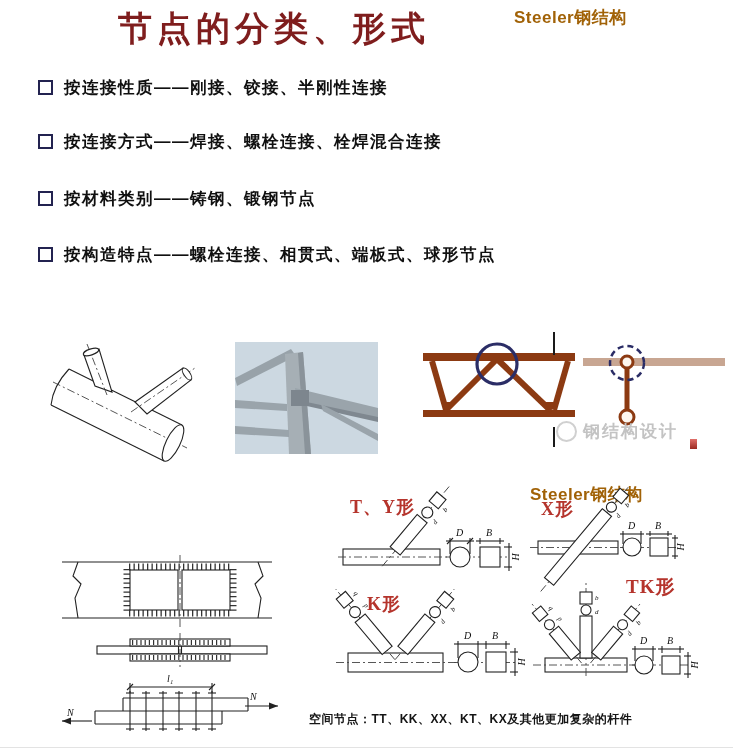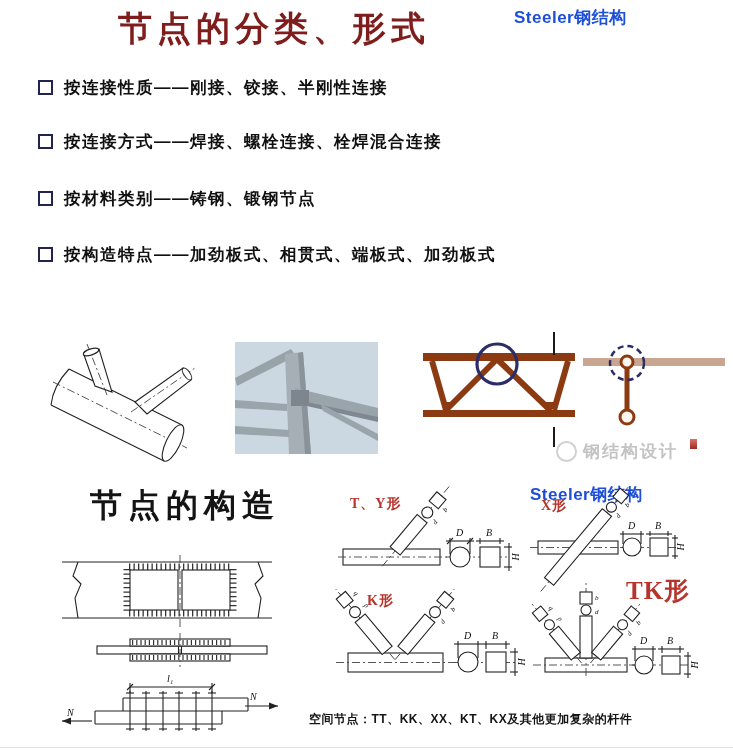--- a/index.html
+++ b/index.html
@@ -2,42 +2,42 @@
 <html><head>
 <meta charset="utf-8">
 <style>
   html,body { margin:0; padding:0; background:#ffffff; }
   .canvas { position:relative; width:733px; height:750px; background:#fff; overflow:hidden;
             font-family:"Liberation Sans", sans-serif; }
 
   
   .title1 { position:absolute; left:118px; top:6px; font-family:"Liberation Serif", serif;
             font-size:34px; font-weight:700; letter-spacing:5px; color:#7f1d1d; white-space:nowrap; }
-  .wm { position:absolute; color:#1d4ed8; font-size:17px; font-weight:600; letter-spacing:0.5px; white-space:nowrap; }
+  .wm { position:absolute; color:#a16207; font-size:17px; font-weight:600; letter-spacing:0.5px; white-space:nowrap; }
   .wm1 { left:514px; top:6px; }
   .wm2 { left:530px; top:483px; }
   .bullet { position:absolute; left:38px; display:flex; align-items:flex-start; gap:11px;
             font-family:Liberation Sans, sans-serif; font-size:16.5px; font-weight:700;
             color:#101010; letter-spacing:1.5px; white-space:nowrap; }
   .bullet .sq { width:11px; height:11px; border:2px solid #232350; margin-top:3px; flex:none; }
   .b0{top:77px}.b1{top:131px}.b2{top:188px}.b3{top:244px}.b4{top:298px}
 
   .design-wm { position:absolute; left:556px; top:420px; display:flex; gap:6px; align-items:center;
-               color:#c3c3c3; font-size:17px; font-weight:700; letter-spacing:2px; white-space:nowrap;margin-top:20px; }
+               color:#c3c3c3; font-size:17px; font-weight:700; letter-spacing:2px; white-space:nowrap; }
   .design-wm .logo { width:17px; height:17px; border:2px solid #d0d0d0; border-radius:50%; flex:none; }
   .red-mark { position:absolute; left:690px; top:439px; width:7px; height:10px;
               background:linear-gradient(180deg,#e0706a,#9c2a22); }
 
   
   .title2 { position:absolute; left:90px; top:484px; font-family:"Liberation Serif", serif;
             font-size:32px; font-weight:700; letter-spacing:6px; color:#141414; white-space:nowrap; }
   .joint-label { position:absolute; color:#b5342c; font-family:"Liberation Serif", serif;
-                 font-weight:700; font-size:14px; letter-spacing:1px; white-space:nowrap; }
+                 font-weight:700; font-size:18px; letter-spacing:1px; white-space:nowrap; }
   .lbl-ty{left:350px; top:495px;} .lbl-x{left:541px; top:497px;}
-  .lbl-k{left:367px; top:592px;}  .lbl-tk{left:626px; top:574px; font-size:25px;}
+  .lbl-k{left:367px; top:592px;}  .lbl-tk{left:626px; top:574px; font-size:19px;}
   .note { position:absolute; left:309px; top:711px; font-size:12px; font-weight:700;
           color:#151515; letter-spacing:0.5px; white-space:nowrap; }
   .bottom-line { position:absolute; left:0; top:747px; width:733px; height:1px; background:#e3e3e3; }
 
   svg { position:absolute; }
   .ln   { stroke:#222; stroke-width:1.1; fill:none; }
   .fill { fill:#fff; stroke:#222; stroke-width:1.1; }
   .cl   { stroke:#444; stroke-width:0.9; stroke-dasharray:8 3 2 3; fill:none; }
   .fringe { stroke:#333; stroke-width:7; stroke-dasharray:1.3 3.2; fill:none; }
   .fringe-s { stroke:#333; stroke-width:5; stroke-dasharray:1.2 3; fill:none; }
@@ -60,21 +60,21 @@
   <div class="bullet b2">
     <span class="sq"></span>
     <span>按材料类别——铸钢、锻钢节点</span>
   </div>
   <div class="bullet b1">
     <span class="sq"></span>
     <span>按连接方式——焊接、螺栓连接、栓焊混合连接</span>
   </div>
   <div class="bullet b3">
     <span class="sq"></span>
-    <span>按构造特点——加劲板式、相贯式、端板式、加劲板式</span>
+    <span>按构造特点——螺栓连接、相贯式、端板式、球形节点</span>
   </div>
 
   <svg style="left:35px; top:340px;" width="195" height="122" viewBox="0 0 195 122">
     <g>
       <line class="cl" x1="18" y1="42" x2="152" y2="108"></line>
       <line class="ln" x1="34" y1="29" x2="147" y2="85"></line>
       <line class="ln" x1="16" y1="65" x2="129" y2="121"></line>
       <path class="ln" d="M34,29 Q18,46 16,65"></path>
       <g transform="translate(138,103) rotate(116)">
           <ellipse class="fill" rx="20" ry="7"></ellipse>
@@ -133,21 +133,20 @@
       <circle cx="207" cy="33" r="17" fill="none" stroke="#2b2d66" stroke-width="2.5" stroke-dasharray="6 4"></circle>
     </g>
   </svg>
 
   <div class="design-wm">
     <span class="logo"></span>
     <span>钢结构设计</span>
   </div>
   <div class="red-mark"></div>
 
-  <div class="title2">节点的构造</div>
   <div class="wm wm2">Steeler钢结构</div>
 
   <svg style="left:40px; top:535px;" width="280" height="215" viewBox="0 0 280 215">
     <g>
       <line class="ln" x1="22" y1="27" x2="232" y2="27"></line>
       <line class="ln" x1="22" y1="83" x2="232" y2="83"></line>
       <path class="ln" d="M38,27 l-5,14 l8,8 l-6,14 l3,20"></path>
       <path class="ln" d="M218,27 l5,14 l-8,8 l6,14 l-3,20"></path>
       <line class="fringe" x1="89" y1="32" x2="191" y2="32"></line>
       <line class="fringe" x1="89" y1="78" x2="191" y2="78"></line>

